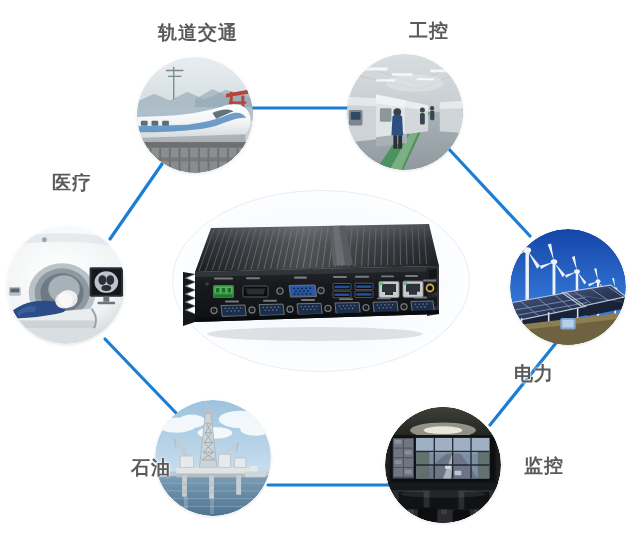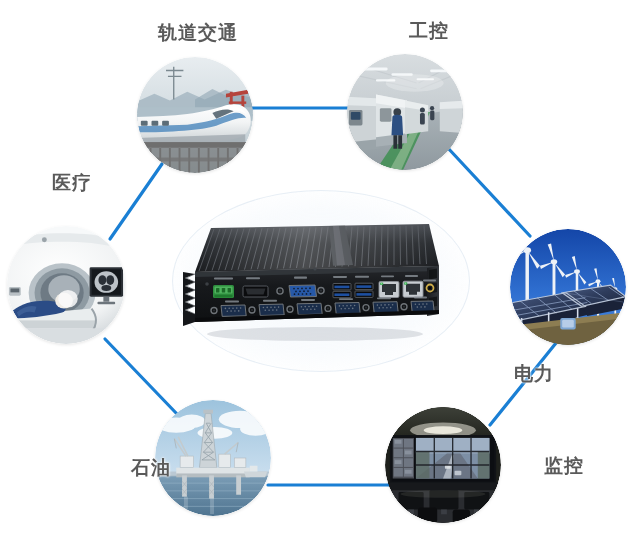--- a/index.html
+++ b/index.html
@@ -888,15 +888,15 @@
 
       <path d="M12 96 L256 88 L256 92 L12 100 Z" fill="#0a0b0d"></path>
     </svg>
   </div>
 
   <div class="field-label" id="label-rail-transit" style="left: 158px; top: 20px; text-align: right;">轨道交通</div>
   <div class="field-label" id="label-industrial-control" style="left: 409px; top: 18px;">工控</div>
   <div class="field-label" id="label-medical" style="left: 52px; top: 170px;">医疗</div>
   <div class="field-label" id="label-power" style="left: 514px; top: 361px;">电力</div>
   <div class="field-label" id="label-petroleum" style="left: 98px; top: 455px; margin-left: 33px;">石油</div>
-  <div class="field-label" id="label-surveillance" style="left: 544px; top: 453px;">监控</div>
+  <div class="field-label" id="label-surveillance" style="left: 524px; top: 453px;">监控</div>
 
 </div>
 
 </body></html>

